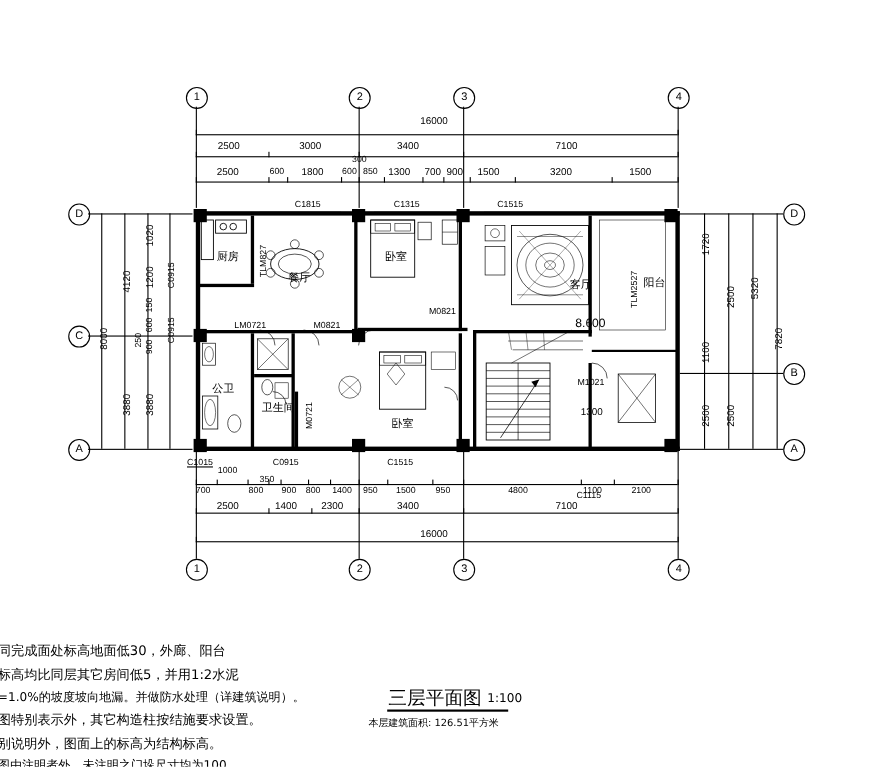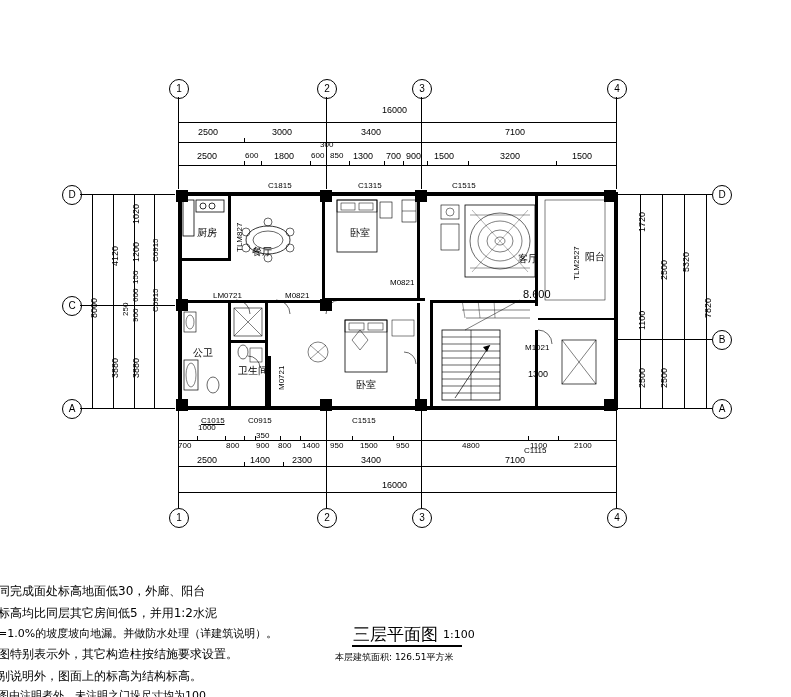--- a/index.html
+++ b/index.html
@@ -267,36 +267,36 @@
       <line x1="520" y1="407" x2="560" y2="407"></line>
       <line x1="520" y1="409" x2="560" y2="409"></line>
       <line x1="179" y1="240" x2="179" y2="275"></line>
       <line x1="181" y1="240" x2="181" y2="275"></line>
       <line x1="179" y1="312" x2="179" y2="340"></line>
       <line x1="181" y1="312" x2="181" y2="340"></line>
     </g>
   </svg>
 
   <div class="room" style="left:197px;top:226px;">厨房</div>
-  <div class="room" style="left:252px;top:245px;">餐厅</div>
+  <div class="room" style="left:262px;top:245px;">餐厅</div>
   <div class="room" style="left:350px;top:226px;">卧室</div>
   <div class="room" style="left:518px;top:252px;">客厅</div>
   <div class="room" style="left:585px;top:250px;">阳台</div>
   <div class="room" style="left:193px;top:346px;">公卫</div>
   <div class="room" style="left:238px;top:364px;">卫生间</div>
   <div class="room" style="left:356px;top:378px;">卧室</div>
 
   <div class="txt" style="left:523px;top:289px;font-size:11px;">8.600</div>
   <div class="txt" style="left:528px;top:370px;font-size:9px;">1300</div>
 
   <div class="txt" style="left:268px;top:182px;font-size:8px;">C1815</div>
   <div class="txt" style="left:358px;top:182px;font-size:8px;">C1315</div>
   <div class="txt" style="left:452px;top:182px;font-size:8px;">C1515</div>
 
-  <div class="txt" style="left:201px;top:417px;font-size:8px;text-decoration:underline;">C1015</div>
+  <div class="txt" style="left:170px;top:417px;font-size:8px;text-decoration:underline;">C1015</div>
   <div class="txt" style="left:248px;top:417px;font-size:8px;">C0915</div>
   <div class="txt" style="left:352px;top:417px;font-size:8px;">C1515</div>
   <div class="txt" style="left:524px;top:417px;font-size:8px;margin-top:30px;">C1115</div>
 
   <div class="vtxt" style="left:236px;top:252px;font-size:8px;">TLM827</div>
   <div class="txt" style="left:390px;top:279px;font-size:8px;">M0821</div>
   <div class="txt" style="left:213px;top:292px;font-size:8px;">LM0721</div>
   <div class="txt" style="left:285px;top:292px;font-size:8px;">M0821</div>
   <div class="vtxt" style="left:278px;top:390px;font-size:8px;">M0721</div>
   <div class="vtxt" style="left:573px;top:280px;font-size:8px;">TLM2527</div>
@@ -313,21 +313,21 @@
   <div class="tick" style="left:326px;top:436px;"></div>
   <div class="tick" style="left:352px;top:436px;"></div>
   <div class="tick" style="left:393px;top:436px;"></div>
   <div class="tick" style="left:421px;top:436px;"></div>
   <div class="tick" style="left:528px;top:436px;"></div>
   <div class="tick" style="left:558px;top:436px;"></div>
   <div class="tick" style="left:616px;top:436px;"></div>
   <div class="txt" style="left:178px;top:442px;font-size:8px;">700</div>
   <div class="txt" style="left:198px;top:424px;font-size:8px;">1000</div>
   <div class="txt" style="left:226px;top:442px;font-size:8px;">800</div>
-  <div class="txt" style="left:256px;top:432px;font-size:8px;">350</div>
+  <div class="txt" style="left:236px;top:432px;font-size:8px;">350</div>
   <div class="txt" style="left:256px;top:442px;font-size:8px;">900</div>
   <div class="txt" style="left:278px;top:442px;font-size:8px;">800</div>
   <div class="txt" style="left:302px;top:442px;font-size:8px;">1400</div>
   <div class="txt" style="left:330px;top:442px;font-size:8px;">950</div>
   <div class="txt" style="left:360px;top:442px;font-size:8px;">1500</div>
   <div class="txt" style="left:396px;top:442px;font-size:8px;">950</div>
   <div class="txt" style="left:462px;top:442px;font-size:8px;">4800</div>
   <div class="txt" style="left:530px;top:442px;font-size:8px;">1100</div>
   <div class="txt" style="left:574px;top:442px;font-size:8px;">2100</div>
 

